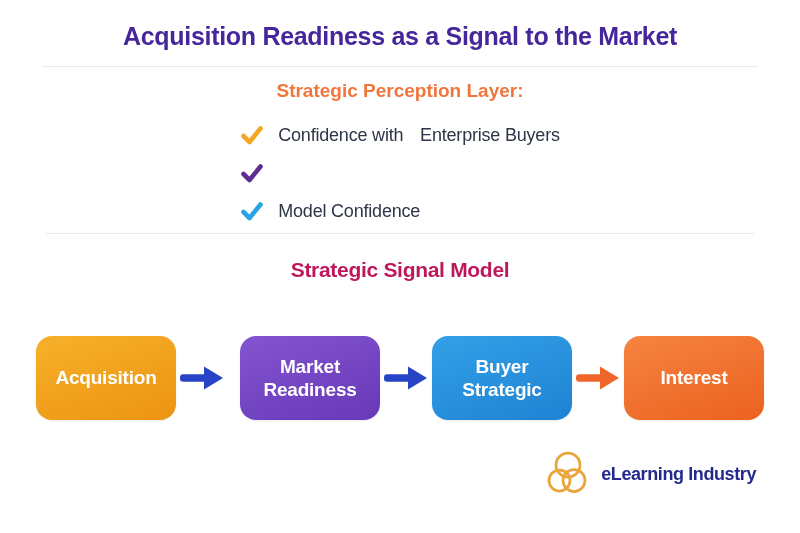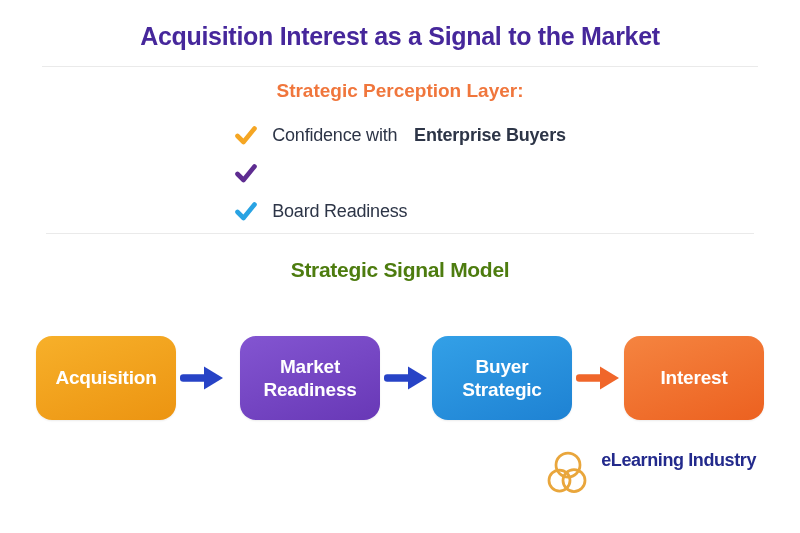--- a/index.html
+++ b/index.html
@@ -39,30 +39,30 @@
   .check-item {
     display: flex;
     align-items: center;
     gap: 14px;
     margin-top: 14px;
     font-size: 18px;
     font-weight: 500;
     color: #2D3547;
     letter-spacing: -0.2px;
   }
-  .check-item .bold-part { font-weight: 700; margin-left: 12px; }
+  .check-item .bold-part { font-weight: 400; margin-left: 12px; }
   .check-icon { flex: 0 0 auto; display: block; }
 
   .model-heading {
     margin-top: 24px;
     text-align: center;
     font-size: 21px;
     font-weight: bold;
     letter-spacing: -0.3px;
-    color: #4d7c0f;
+    color: #be185d;
   }
 
   .flow {
     margin-top: 54px;
     padding: 0 36px;
     display: flex;
     align-items: center;
     justify-content: space-between;
   }
   .step {
@@ -84,38 +84,39 @@
   .step-0 { background: linear-gradient(160deg, #F7B02A 0%, #EC9411 100%); }
   .step-1 { background: linear-gradient(160deg, #8355D1 0%, #6838B6 100%); margin-left: 12px; }
   .step-2 { background: linear-gradient(160deg, #33A0E7 0%, #1E82D3 100%); }
   .step-3 { background: linear-gradient(160deg, #F58440 0%, #EC6120 100%); }
 
   .arrow { flex: 0 0 auto; display: block; margin: 0 -3px; }
 
   .brand-footer {
     margin-top: 30px;
     display: flex;
+    align-items: center;
     justify-content: flex-end;
     gap: 9px;
     padding-right: 44px;
   }
   .brand-logo { display: block; }
   .brand-name {
     font-size: 18px;
     font-weight: bold;
     letter-spacing: -0.4px;
     color: #232A8C;
   }
 </style>
 </head>
 <body>
 
 <div class="page">
 
-  <h1 class="main-title">Acquisition Interest as a Signal to the Market</h1>
+  <h1 class="main-title">Acquisition Readiness as a Signal to the Market</h1>
 
   <div class="divider"></div>
 
   <section class="perception">
     <h2 class="perception-heading">Strategic Perception Layer:</h2>
     <ul class="check-list">
       <li class="check-item">
         <svg class="check-icon" width="24" height="24" viewBox="0 0 24 24" fill="none">
           <polyline points="3.5,13 9.5,19 20.5,5.5" stroke-width="4.6" stroke-linecap="round" stroke-linejoin="round" stroke="#F5A623"></polyline>
         </svg>
@@ -123,21 +124,21 @@
       </li>
       <li class="check-item">
         <svg class="check-icon" width="24" height="24" viewBox="0 0 24 24" fill="none">
           <polyline points="3.5,13 9.5,19 20.5,5.5" stroke-width="4.6" stroke-linecap="round" stroke-linejoin="round" stroke="#5E2C91"></polyline>
         </svg>
       </li>
       <li class="check-item">
         <svg class="check-icon" width="24" height="24" viewBox="0 0 24 24" fill="none">
           <polyline points="3.5,13 9.5,19 20.5,5.5" stroke-width="4.6" stroke-linecap="round" stroke-linejoin="round" stroke="#29A3E3"></polyline>
         </svg>
-        <span><span>Board Readiness</span><span class="bold-part"></span></span>
+        <span><span>Model Confidence</span><span class="bold-part"></span></span>
       </li>
     </ul>
   </section>
 
   <div class="divider divider-middle"></div>
 
   <h2 class="model-heading">Strategic Signal Model</h2>
 
   <div class="flow">
 

